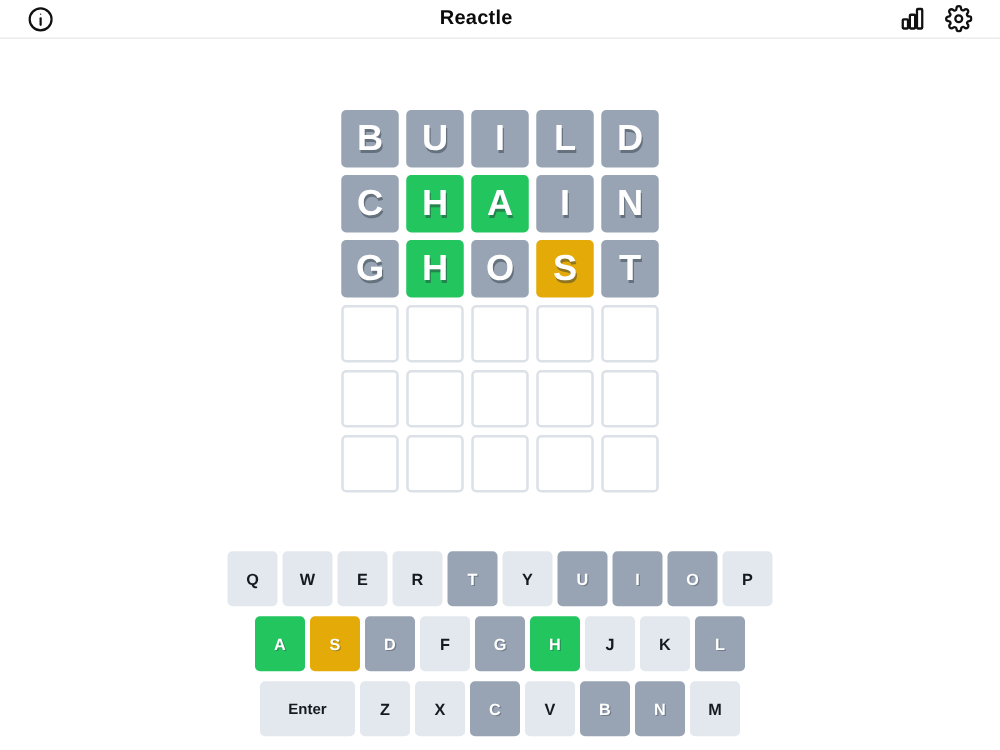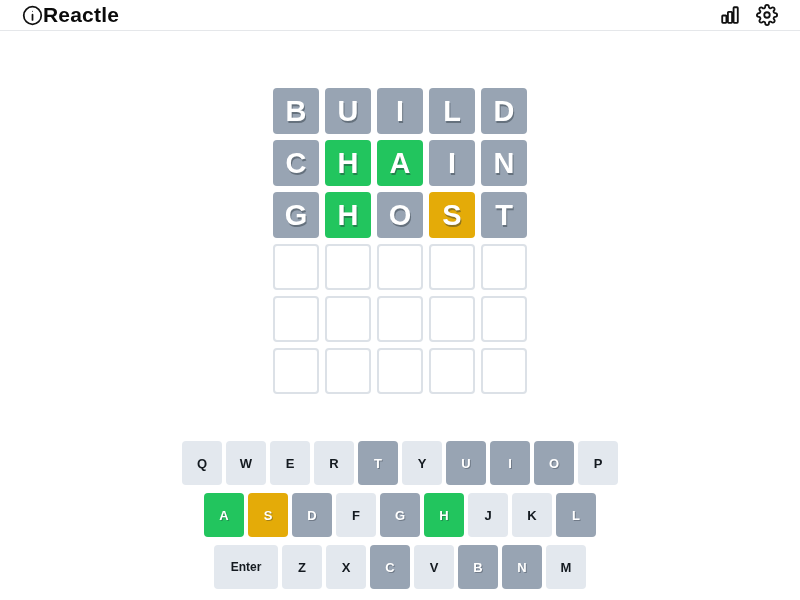--- a/index.html
+++ b/index.html
@@ -26,21 +26,22 @@
     padding:0 22px;
     border-bottom:1px solid var(--header-border);
   }
   .icon-btn{
     background:none;border:none;padding:0;cursor:pointer;
     display:flex;align-items:center;justify-content:center;
     color:#111;
   }
   .app-title{
     flex:1;
-    font-size:21px;
+    text-align:center;
+    font-size:16px;
     font-weight:700;
     letter-spacing:0.2px;
     color:#0b0b0b;
   }
   .header-right{display:flex;align-items:center;gap:15px;}
   
   .board{
     margin-top:57px;
     display:flex;
     flex-direction:column;
@@ -84,21 +85,21 @@
     text-shadow:1px 1px 0 rgba(40,50,60,0.35);
   }
   .key.unused{
     background:var(--key-unused);
     color:var(--ink);
     text-shadow:none;
   }
   .key.correct{background:var(--correct);}
   .key.present{background:var(--present);}
   .key.absent{background:var(--absent);}
-  .key.wide{width:64px;font-size:12px;}
+  .key.wide{width:76px;font-size:12px;}
 </style>
 </head>
 <body>
 
 <header class="header">
   <button class="icon-btn" aria-label="info">
     <span style="display:flex">
       <svg width="21" height="21" viewBox="0 0 24 24" fill="none" stroke="#111" stroke-width="2" stroke-linecap="round">
         <circle cx="12" cy="12" r="10"></circle>
         <line x1="12" y1="11" x2="12" y2="17"></line>

